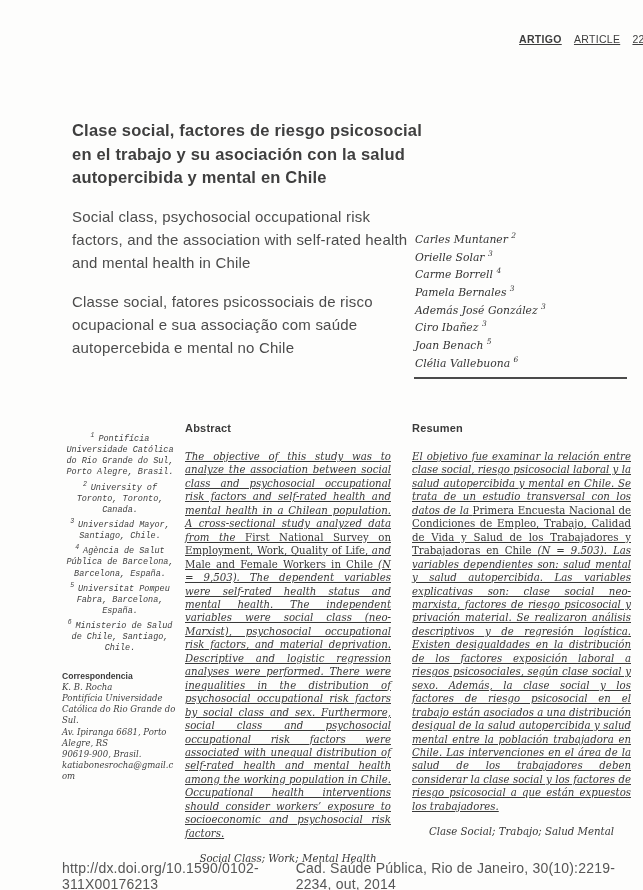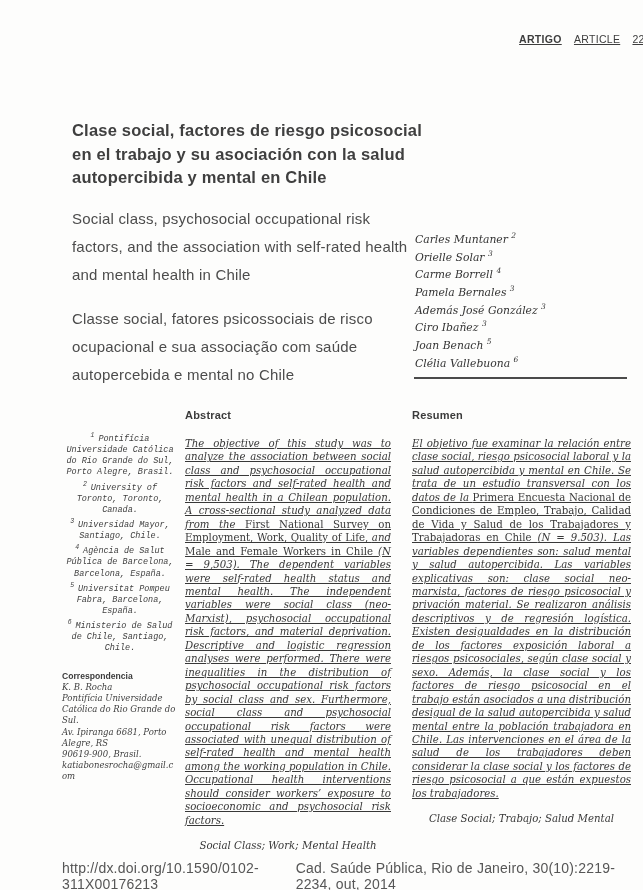--- a/index.html
+++ b/index.html
@@ -28,21 +28,21 @@
 
   
   .title-block { position: absolute; left: 72px; top: 119px; width: 350px; }
   .t-es {
     margin: 0 0 15px 0;
     font-size: 16.5px; font-weight: bold; line-height: 23.5px;
     color: #3f3f3f; letter-spacing: 0.2px;
   }
   .t-en, .t-pt {
     margin: 0 0 16px 0;
-    font-size: 15px; font-weight: normal; line-height: 28px;
+    font-size: 15px; font-weight: normal; line-height: 23px;
     color: #4c4c4c; letter-spacing: 0.2px;
   }
 
   
   .authors {
     position: absolute; left: 415px; top: 229px; width: 220px;
     font-family: "DejaVu Serif", serif; font-style: italic;
     font-size: 10.8px; line-height: 14.1px; color: #333;
   }
   .authors sup { font-size: 7.5px; }
@@ -64,21 +64,21 @@
   .corr-label {
     margin-top: 16px;
     font-weight: bold; font-size: 8.6px; color: #3b3b3b;
   }
   .corr-lines, .corr-email {
     font-family: "DejaVu Serif", serif; font-style: italic;
   }
   .corr-email { word-break: break-all; }
 
   
-  .col { position: absolute; top: 409px; }
+  .col { position: absolute; top: 422px; }
   .col-abstract { left: 185px; width: 206px; }
   .col-resumen  { left: 412px; width: 219px; }
   .col h2 {
     margin: 0 0 16px 0;
     font-size: 11px; font-weight: bold; color: #3b3b3b; letter-spacing: 0.2px;
   }
   .col .body {
     font-family: "DejaVu Serif", serif; font-style: italic;
     font-size: 10.2px; line-height: 13.45px; color: #383838;
     text-align: justify;

